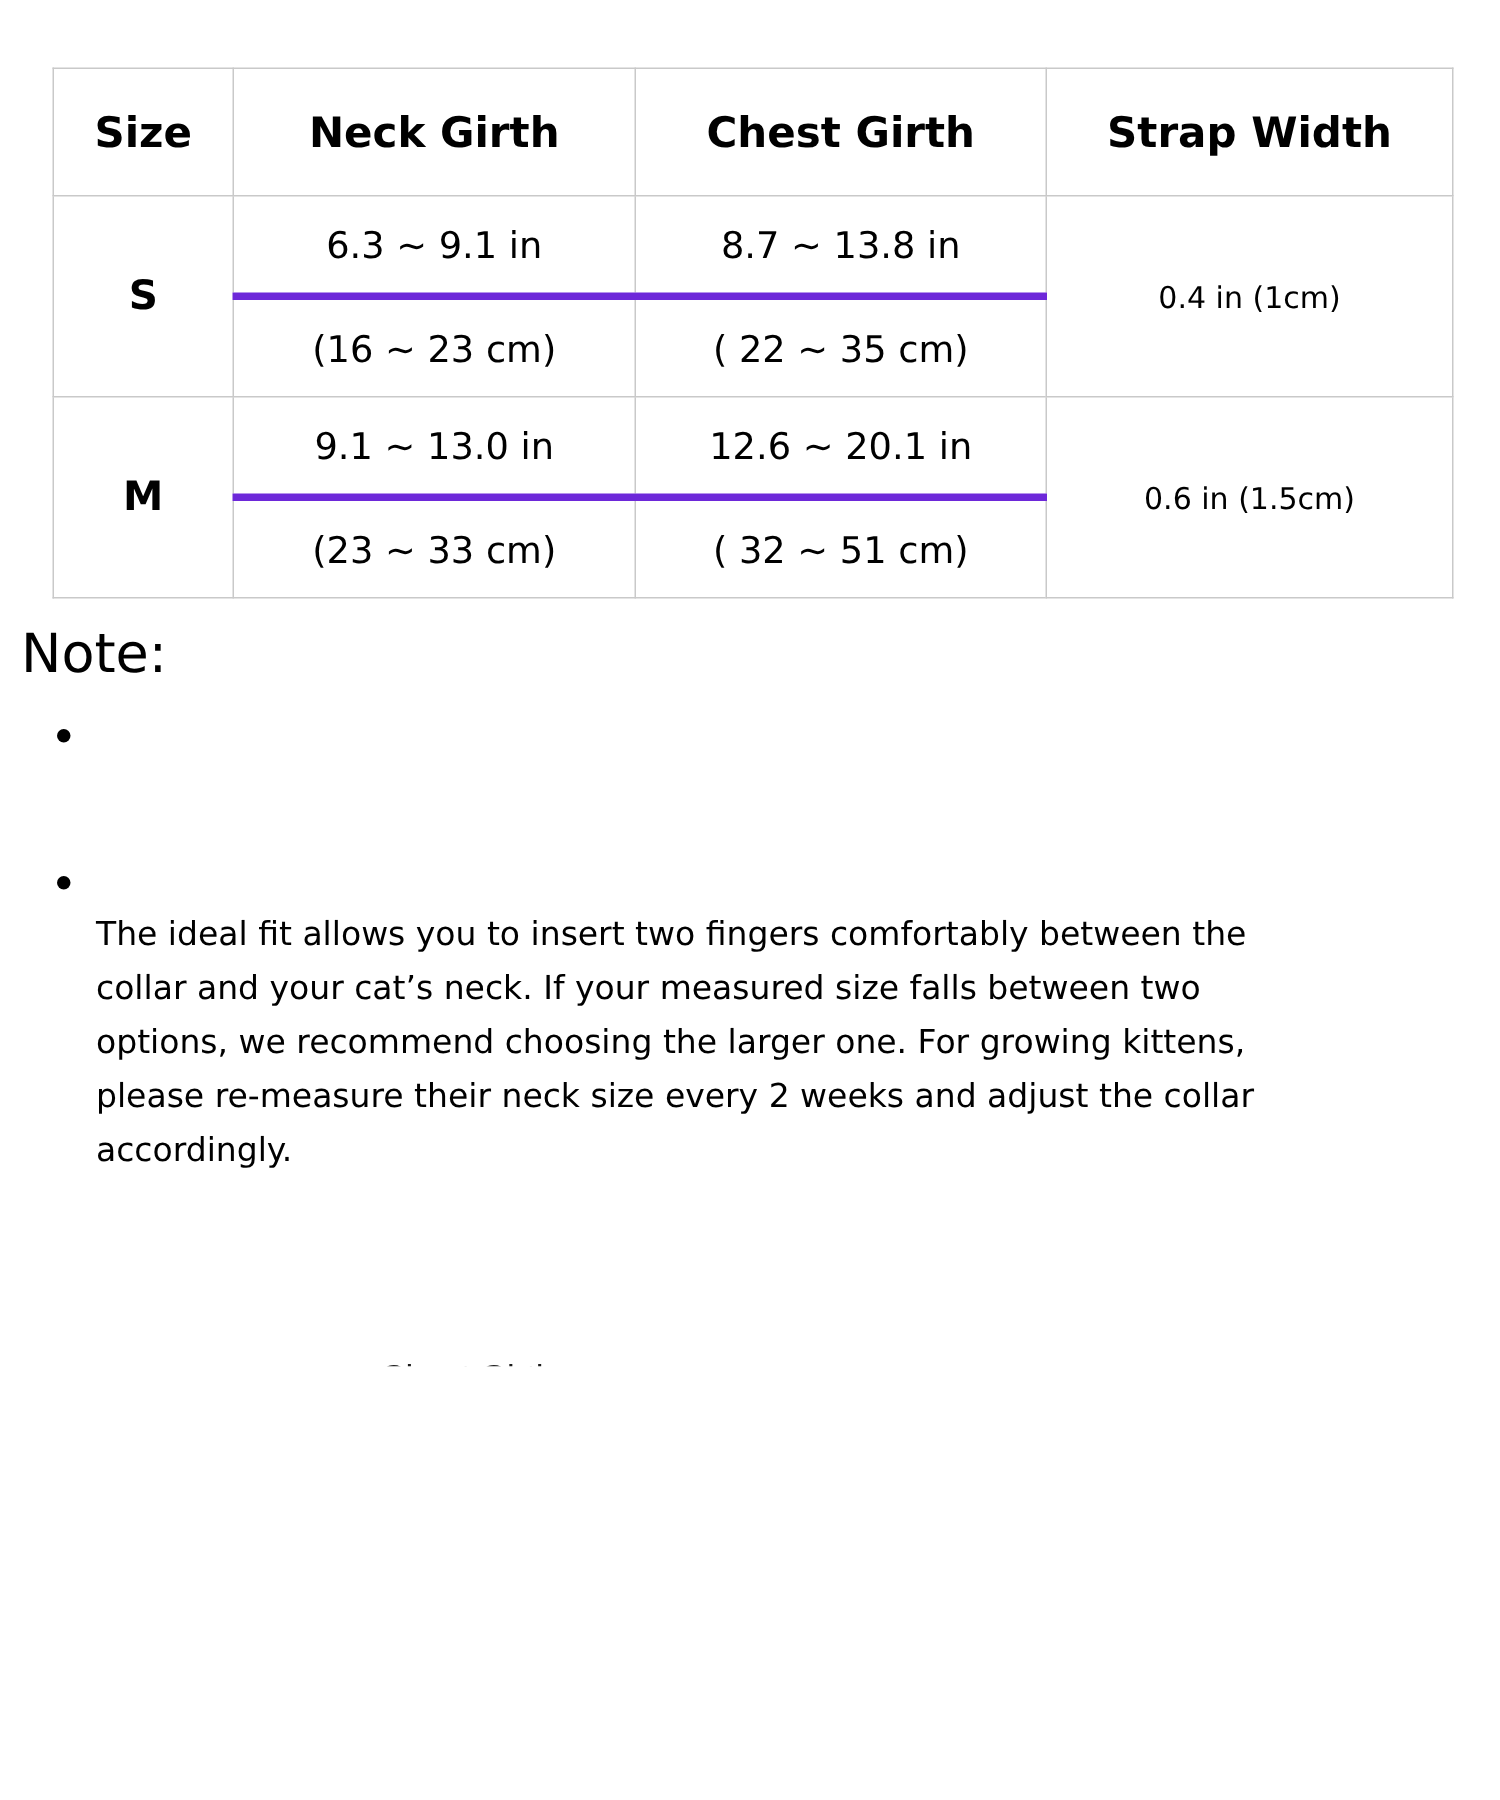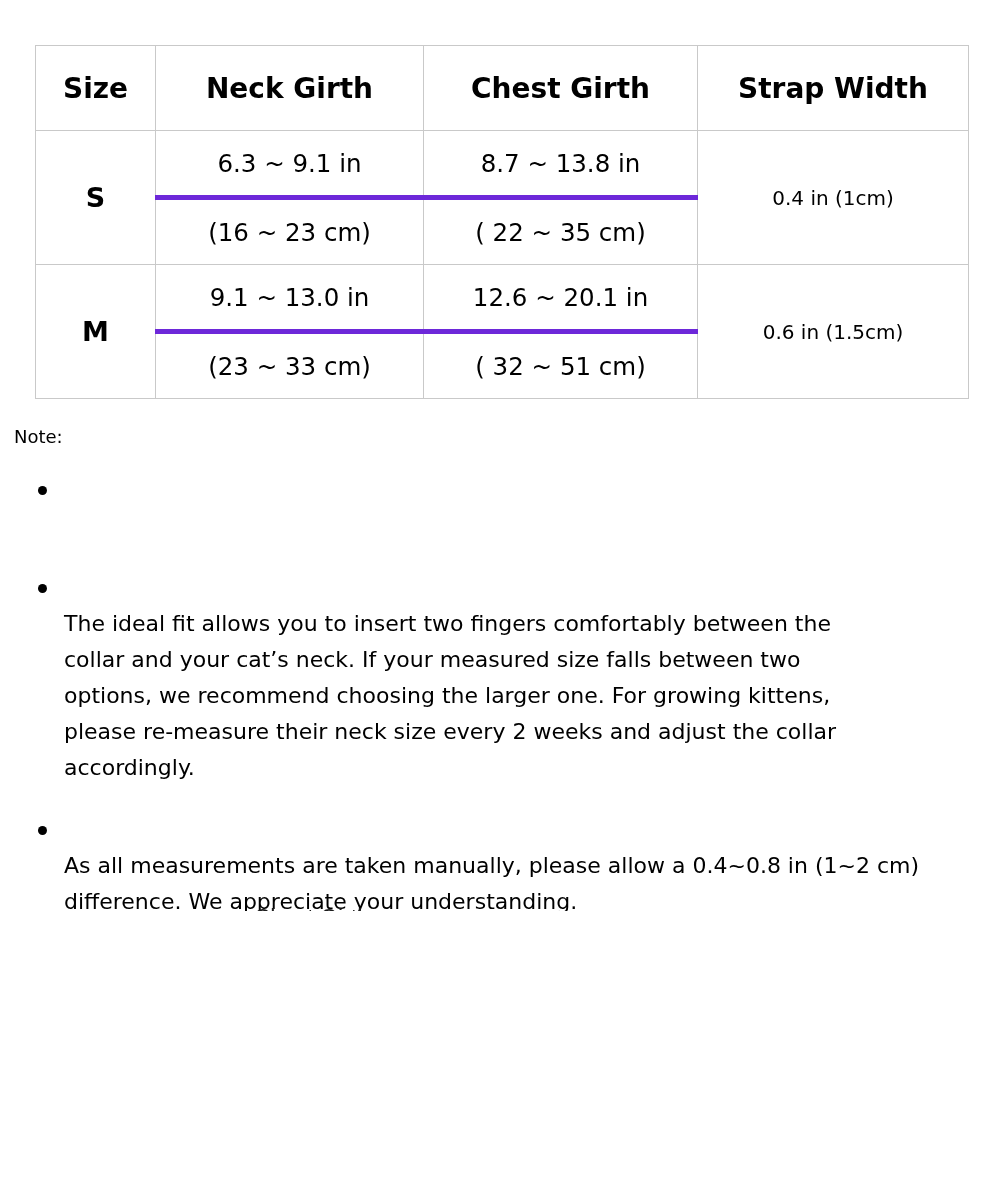--- a/index.html
+++ b/index.html
@@ -18,21 +18,21 @@
   .size-table td{height:64px;font-size:24.5px;font-weight:normal;margin-top:48px;}
   .size-table td.size-cell{font-size:27px;font-weight:bold;}
   .size-table td.strap-cell{font-size:20px;}
   .size-table tr.sub-top td.measure{border-bottom:1px solid #e0e0e0;}
   .size-table tr.sub-bottom td.measure{border-top:5px solid #6d28d9;}
   .col-size{width:120px;}
   .col-neck{width:268px;}
   .col-chest{width:274px;}
   .col-strap{width:271px;}
   
-  .note-title{position:absolute;left:14px;top:420px;font-size:18px;line-height:34px;}
+  .note-title{position:absolute;left:14px;top:420px;font-size:36px;line-height:34px;}
   ul.note-list{
     position:absolute;left:36px;top:472px;width:950px;margin:0;padding:0;
     list-style:none;
   }
   ul.note-list li{
     position:relative;padding-left:28px;margin:0 0 26px 0;
     font-size:22px;line-height:36px;white-space:pre-line;
   }
   ul.note-list li .dot{
     position:absolute;left:2px;top:14px;width:9px;height:9px;border-radius:50%;
@@ -99,24 +99,20 @@
     <li>
       <span class="dot"></span>
     </li>
     <li>
       <span class="dot"></span><span>The ideal fit allows you to insert two fingers comfortably between the
 collar and your cat’s neck. If your measured size falls between two
 options, we recommend choosing the larger one. For growing kittens,
 please re-measure their neck size every 2 weeks and adjust the collar
 accordingly.</span>
     </li>
-    <li>
-      <span class="dot"></span><span>As all measurements are taken manually, please allow a 0.4~0.8 in (1~2 cm)
-difference. We appreciate your understanding.</span>
-    </li>
   </ul>
 
   <div class="illustration">
     <svg width="1000" height="300" viewBox="0 0 1000 300">
       <defs>
         <path id="catBody" d="M 347,68
           C 354,62 357,52 356,44
           C 355,34 350,26 341,19
           L 327,5 L 318,23 L 307,11 L 295,25
           C 283,34 271,42 260,48

